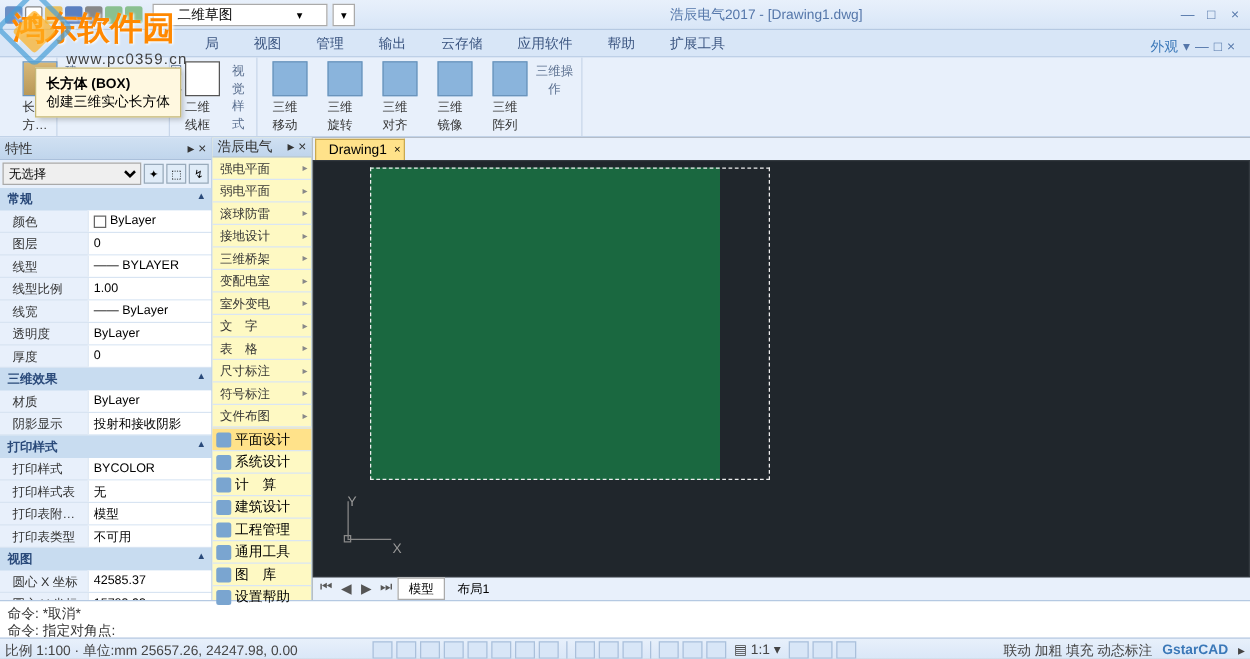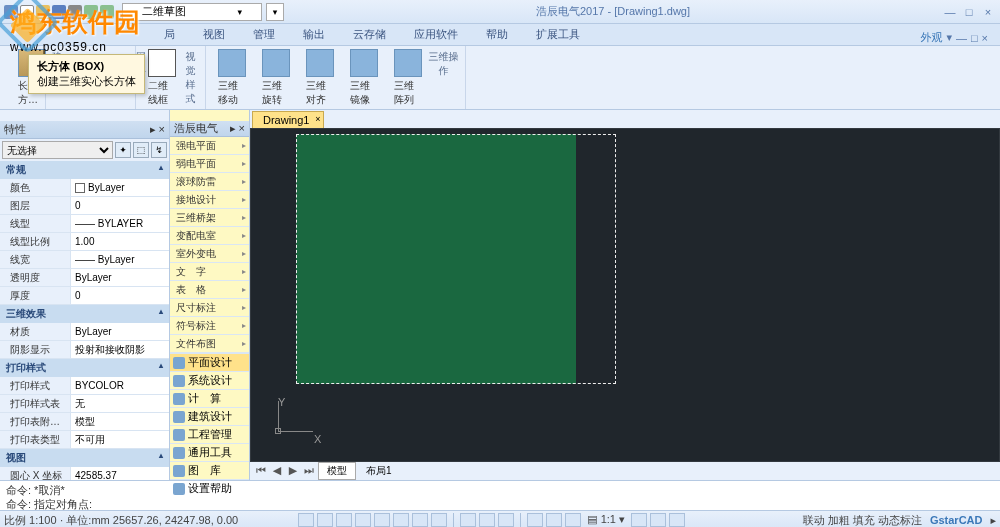--- a/index.html
+++ b/index.html
@@ -1,21 +1,21 @@
 <!DOCTYPE html>
 <html><head>
 <meta charset="utf-8">
 <style>
 *{margin:0;padding:0;box-sizing:border-box;font-family:"Microsoft YaHei","SimSun",Arial,sans-serif;font-size:11px;}
 body{width:1000px;height:527px;background:#f0f3f8;overflow:hidden;position:relative;}
 
 
 .watermark{position:absolute;top:5px;left:10px;z-index:100;pointer-events:none;}
 .watermark .logo-text{font-size:26px;font-weight:bold;color:#ff8800;text-shadow:1px 1px 2px #fff;}
-.watermark .url{font-size:12px;color:#000000;letter-spacing:1px;}
+.watermark .url{font-size:12px;color:#404040;letter-spacing:1px;margin-left:43px;}
 .watermark .shape{position:absolute;left:-5px;top:-5px;width:45px;height:45px;border:4px solid #49a0d8;border-radius:6px;transform:rotate(45deg);opacity:0.7;}
 .watermark .inner{position:absolute;left:8px;top:8px;width:25px;height:25px;background:#ffb020;border-radius:3px;}
 
 
 .titlebar{height:24px;background:linear-gradient(#e8f0fb,#d8e6f7);display:flex;align-items:center;padding:0 4px;border-bottom:1px solid #b5c9e2;}
 .titlebar .qat{display:flex;gap:2px;align-items:center;}
 .titlebar .qat-ico{width:14px;height:14px;background:#6b8fc5;border-radius:2px;}
 .titlebar .dd{margin-left:8px;width:140px;height:18px;border:1px solid #aaa;background:#fff;display:flex;align-items:center;padding:0 19px;}
 .titlebar .dd::after{content:"▾";margin-left:auto;font-size:9px;}
 .titlebar .dd2{margin-left:4px;width:18px;height:18px;border:1px solid #aaa;background:#fff;display:flex;align-items:center;justify-content:center;}
@@ -38,21 +38,21 @@
 .big-btn{display:flex;flex-direction:column;align-items:center;gap:2px;padding:2px 6px;cursor:pointer;}
 .big-btn .ico{width:28px;height:28px;background:#8ab4dc;border:1px solid #6a94bc;}
 .big-btn .lbl{font-size:10px;color:#333;}
 .tooltip-box{position:absolute;left:28px;top:54px;background:#fff8e0;border:1px solid #c5b878;padding:4px 8px;font-size:10px;z-index:50;box-shadow:2px 2px 4px rgba(0,0,0,0.2);}
 
 
 .main{display:flex;height:370px;}
 
 
 .props{width:170px;background:#e8f0fb;border-right:1px solid #b5c9e2;display:flex;flex-direction:column;}
-.panel-title{height:18px;background:linear-gradient(#d0e0f2,#c0d5ec);display:flex;align-items:center;padding:0 4px;font-size:10px;color:#333;border-bottom:1px solid #aac0db;margin-top:11px;}
+.panel-title{height:18px;background:linear-gradient(#d0e0f2,#c0d5ec);display:flex;align-items:center;padding:0 4px;font-size:10px;color:#333;border-bottom:1px solid #aac0db;}
 .panel-title .close{margin-left:auto;cursor:pointer;}
 .props-sel{height:22px;display:flex;align-items:center;padding:2px;gap:2px;}
 .props-sel select{flex:1;height:18px;border:1px solid #aaa;font-size:10px;}
 .props-sel .pb{width:16px;height:16px;border:1px solid #9ab;background:#e0ecf8;cursor:pointer;text-align:center;line-height:14px;font-size:9px;}
 .props-section{background:#c8dcf0;padding:2px 6px;font-size:10px;color:#2a4a7a;font-weight:bold;cursor:pointer;}
 .props-section::after{content:"▴";float:right;font-size:8px;}
 .props-body{overflow-y:auto;flex:1;}
 .prop-row{display:flex;height:18px;border-bottom:1px solid #d8e4f2;}
 .prop-row .k{width:70px;padding-left:10px;font-size:10px;color:#333;display:flex;align-items:center;}
 .prop-row .v{flex:1;background:#fff;border-left:1px solid #d8e4f2;padding-left:4px;font-size:10px;display:flex;align-items:center;}

